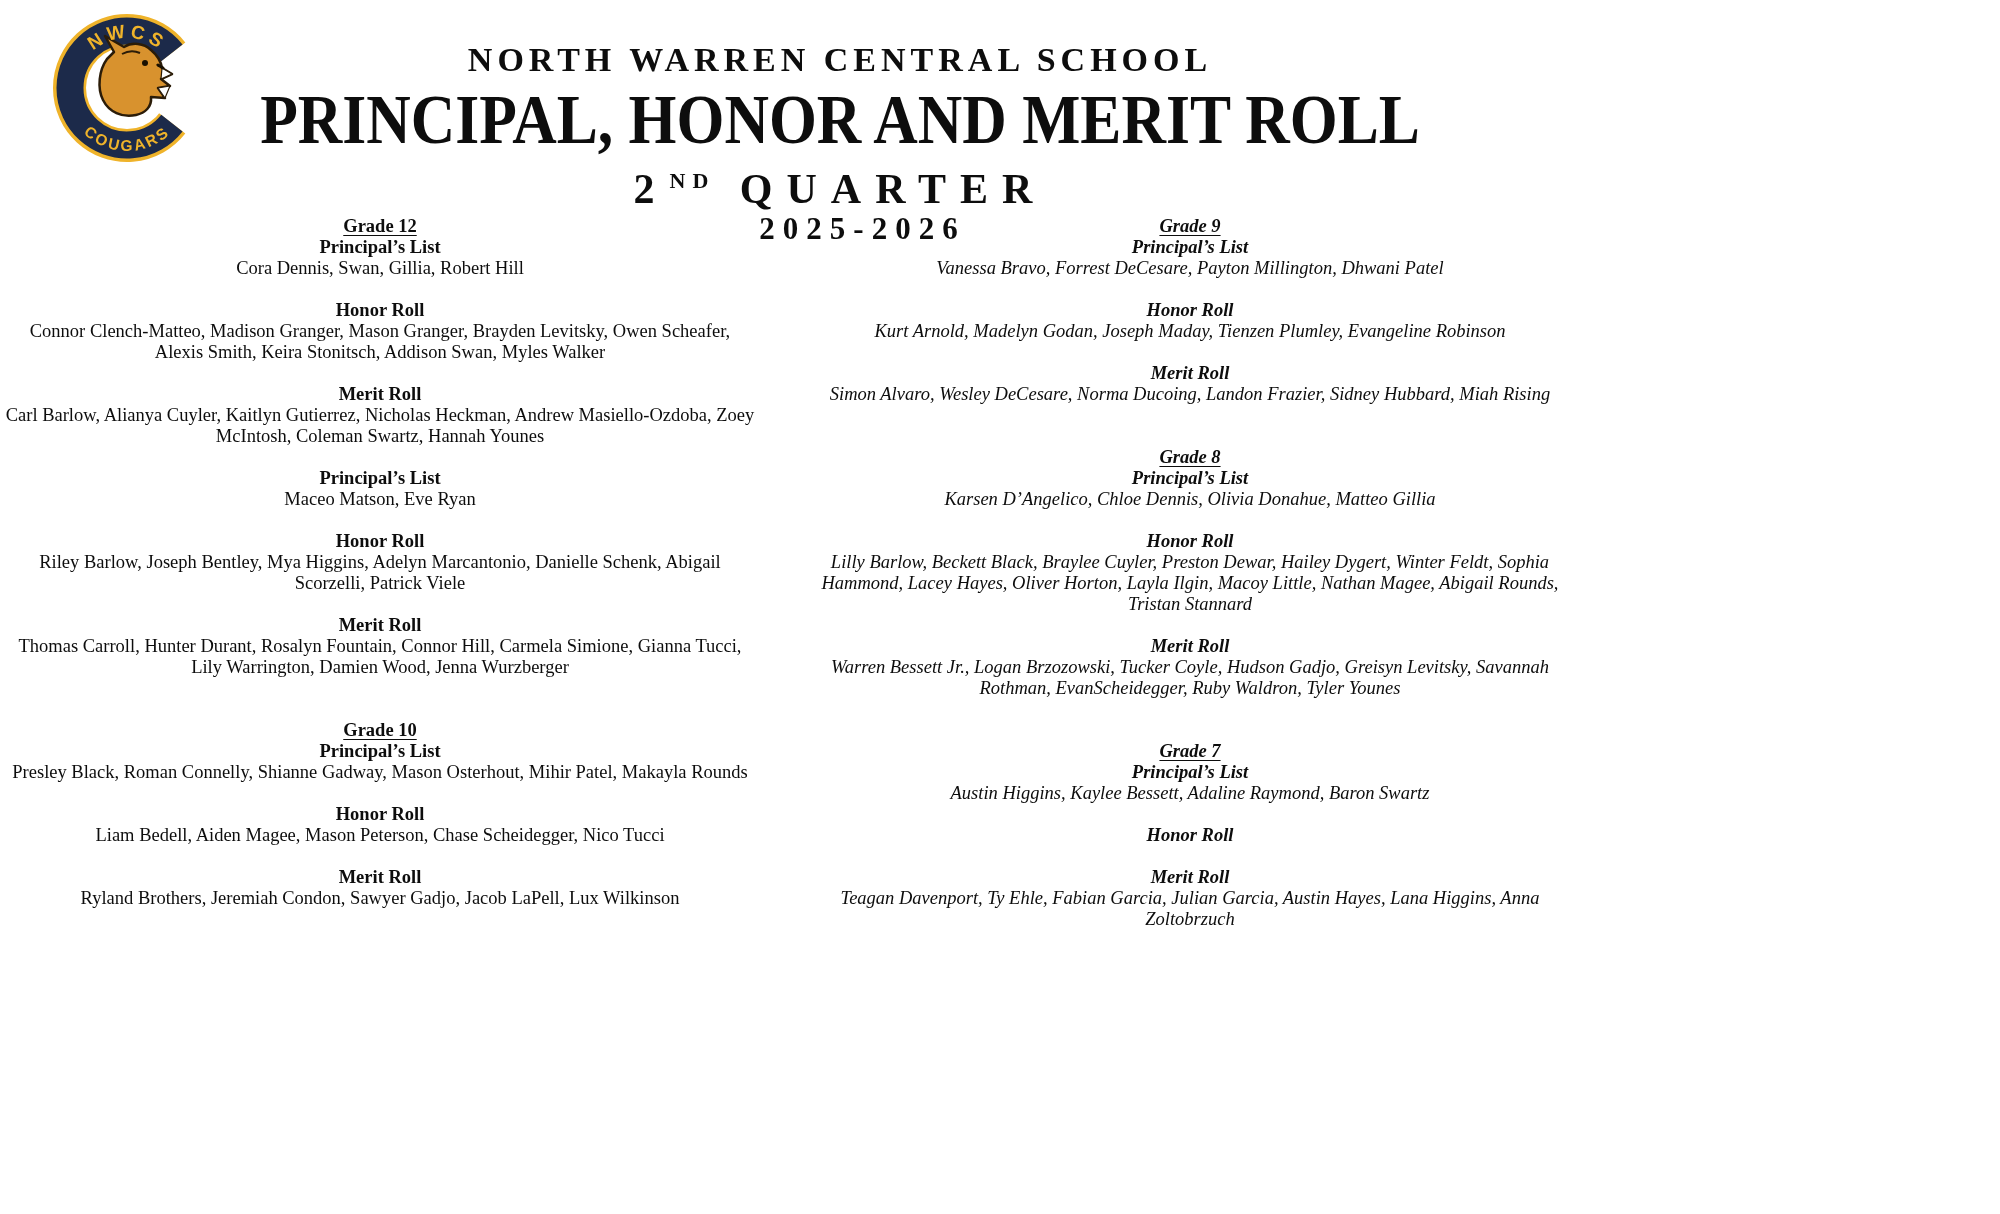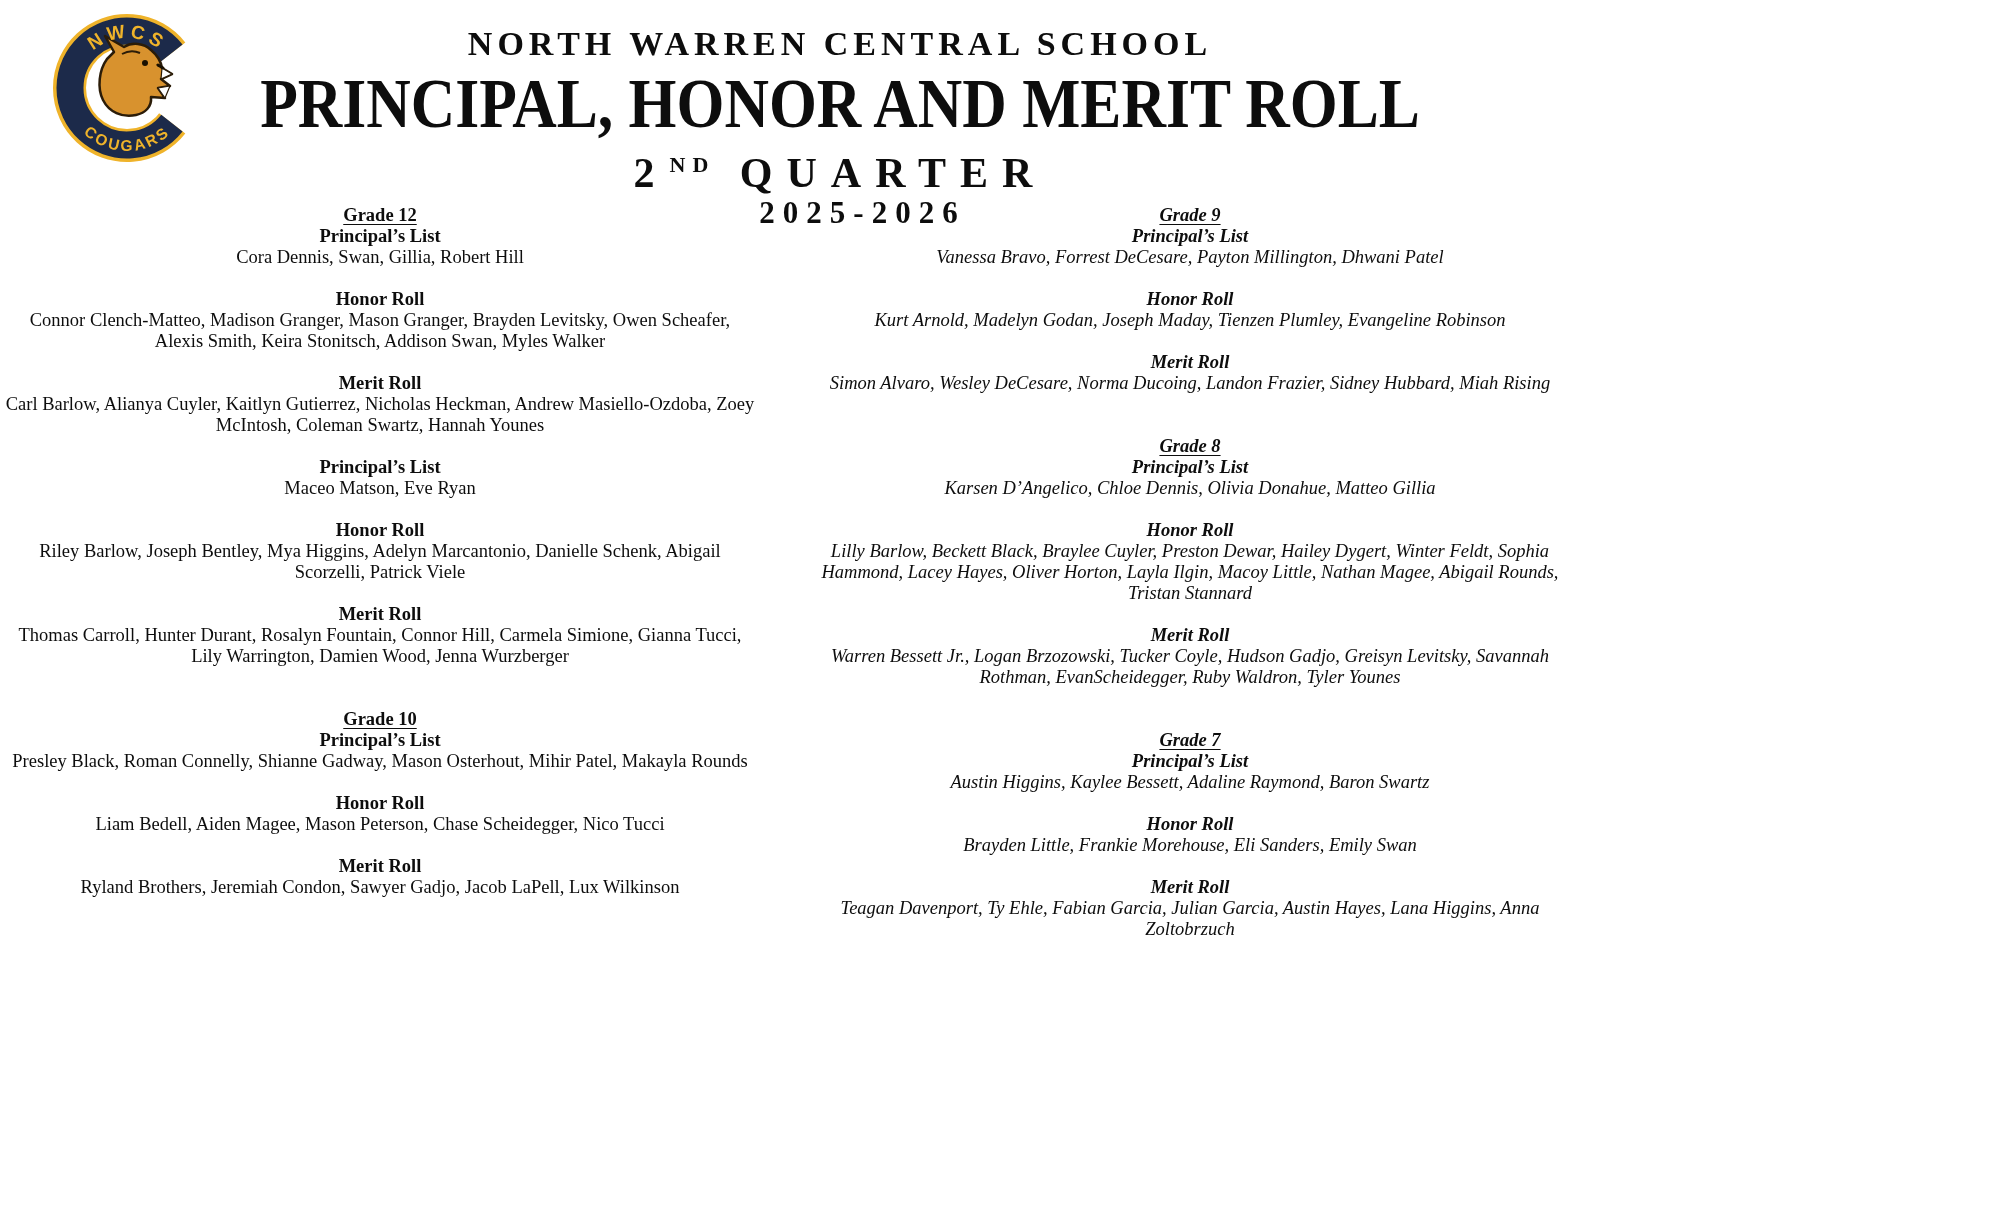--- a/index.html
+++ b/index.html
@@ -4,35 +4,35 @@
 <style>
   * { box-sizing: border-box; }
   html, body { margin: 0; padding: 0; width: 2000px; height: 1214px; overflow: hidden; }
   body { background: #ffffff; font-family: "Liberation Serif", "DejaVu Serif", serif; color: #0d0d0d; }
   .page { position: relative; width: 2000px; height: 1214px; background: #ffffff; overflow: hidden; }
 
   
   .logo { position: absolute; left: 52px; top: 10px; width: 150px; height: 155px; }
 
   
-  .header { position: absolute; left: 0; top: 24px; width: 1680px; text-align: center; }
+  .header { position: absolute; left: 0; top: 40px; width: 1680px; text-align: center; }
   .school-name { font-size: 34px; font-weight: 600; letter-spacing: 5px; line-height: 40px; white-space: nowrap; }
   .main-title { font-size: 70px; font-weight: 700; line-height: 64px; margin-top: 8px;
                 transform: scaleX(0.88); transform-origin: 50% 50%; white-space: nowrap; }
   .quarter-line { font-size: 42px; font-weight: 600; letter-spacing: 14px; line-height: 46px; margin-top: 6px; white-space: nowrap; }
   .quarter-ordinal { font-size: 22px; letter-spacing: 7px; vertical-align: 15px; margin-left: 1px; }
   .school-year { font-size: 31px; font-weight: 600; letter-spacing: 8px; line-height: 34px; white-space: nowrap; margin-left: 45px; }
 
   
   .col { position: absolute; top: 204px; text-align: center; font-size: 18.5px; line-height: 21px; }
   .col-left  { left: 5px;   width: 750px; }
   .col-right { left: 815px; width: 750px; font-style: italic; }
 
   .section { margin-top: 42px; }
-  .section:first-child { margin-top: 1px; }
+  .section:first-child { margin-top: 12px; }
   .col-left .section:nth-child(2) { margin-top: 21px; }
 
   .grade-heading { font-weight: 700; text-decoration: underline; text-underline-offset: 3px; }
   .list-block { margin-top: 21px; }
   .grade-heading + .list-block { margin-top: 0; }
   .list-label { font-weight: 700; }
   .list-names { font-weight: 400; }
 
   
   .badge-arc-text { font-family: "Liberation Sans", sans-serif; font-weight: 700; }
@@ -164,21 +164,20 @@
         </div>
       </section>
       <section class="section">
         <div class="grade-heading">Grade 7</div>
         <div class="list-block">
           <div class="list-label">Principal’s List</div>
           <div class="list-names">Austin Higgins, Kaylee Bessett, Adaline Raymond, Baron Swartz</div>
         </div>
         <div class="list-block">
           <div class="list-label">Honor Roll</div>
-          <div class="list-names">Brayden Little, Frankie Morehouse, Eli Sanders, Emily Swan</div>
         </div>
         <div class="list-block">
           <div class="list-label">Merit Roll</div>
           <div class="list-names">Teagan Davenport, Ty Ehle, Fabian Garcia, Julian Garcia, Austin Hayes, Lana Higgins, Anna Zoltobrzuch</div>
         </div>
       </section>
     </div>
 
 </div>
 

